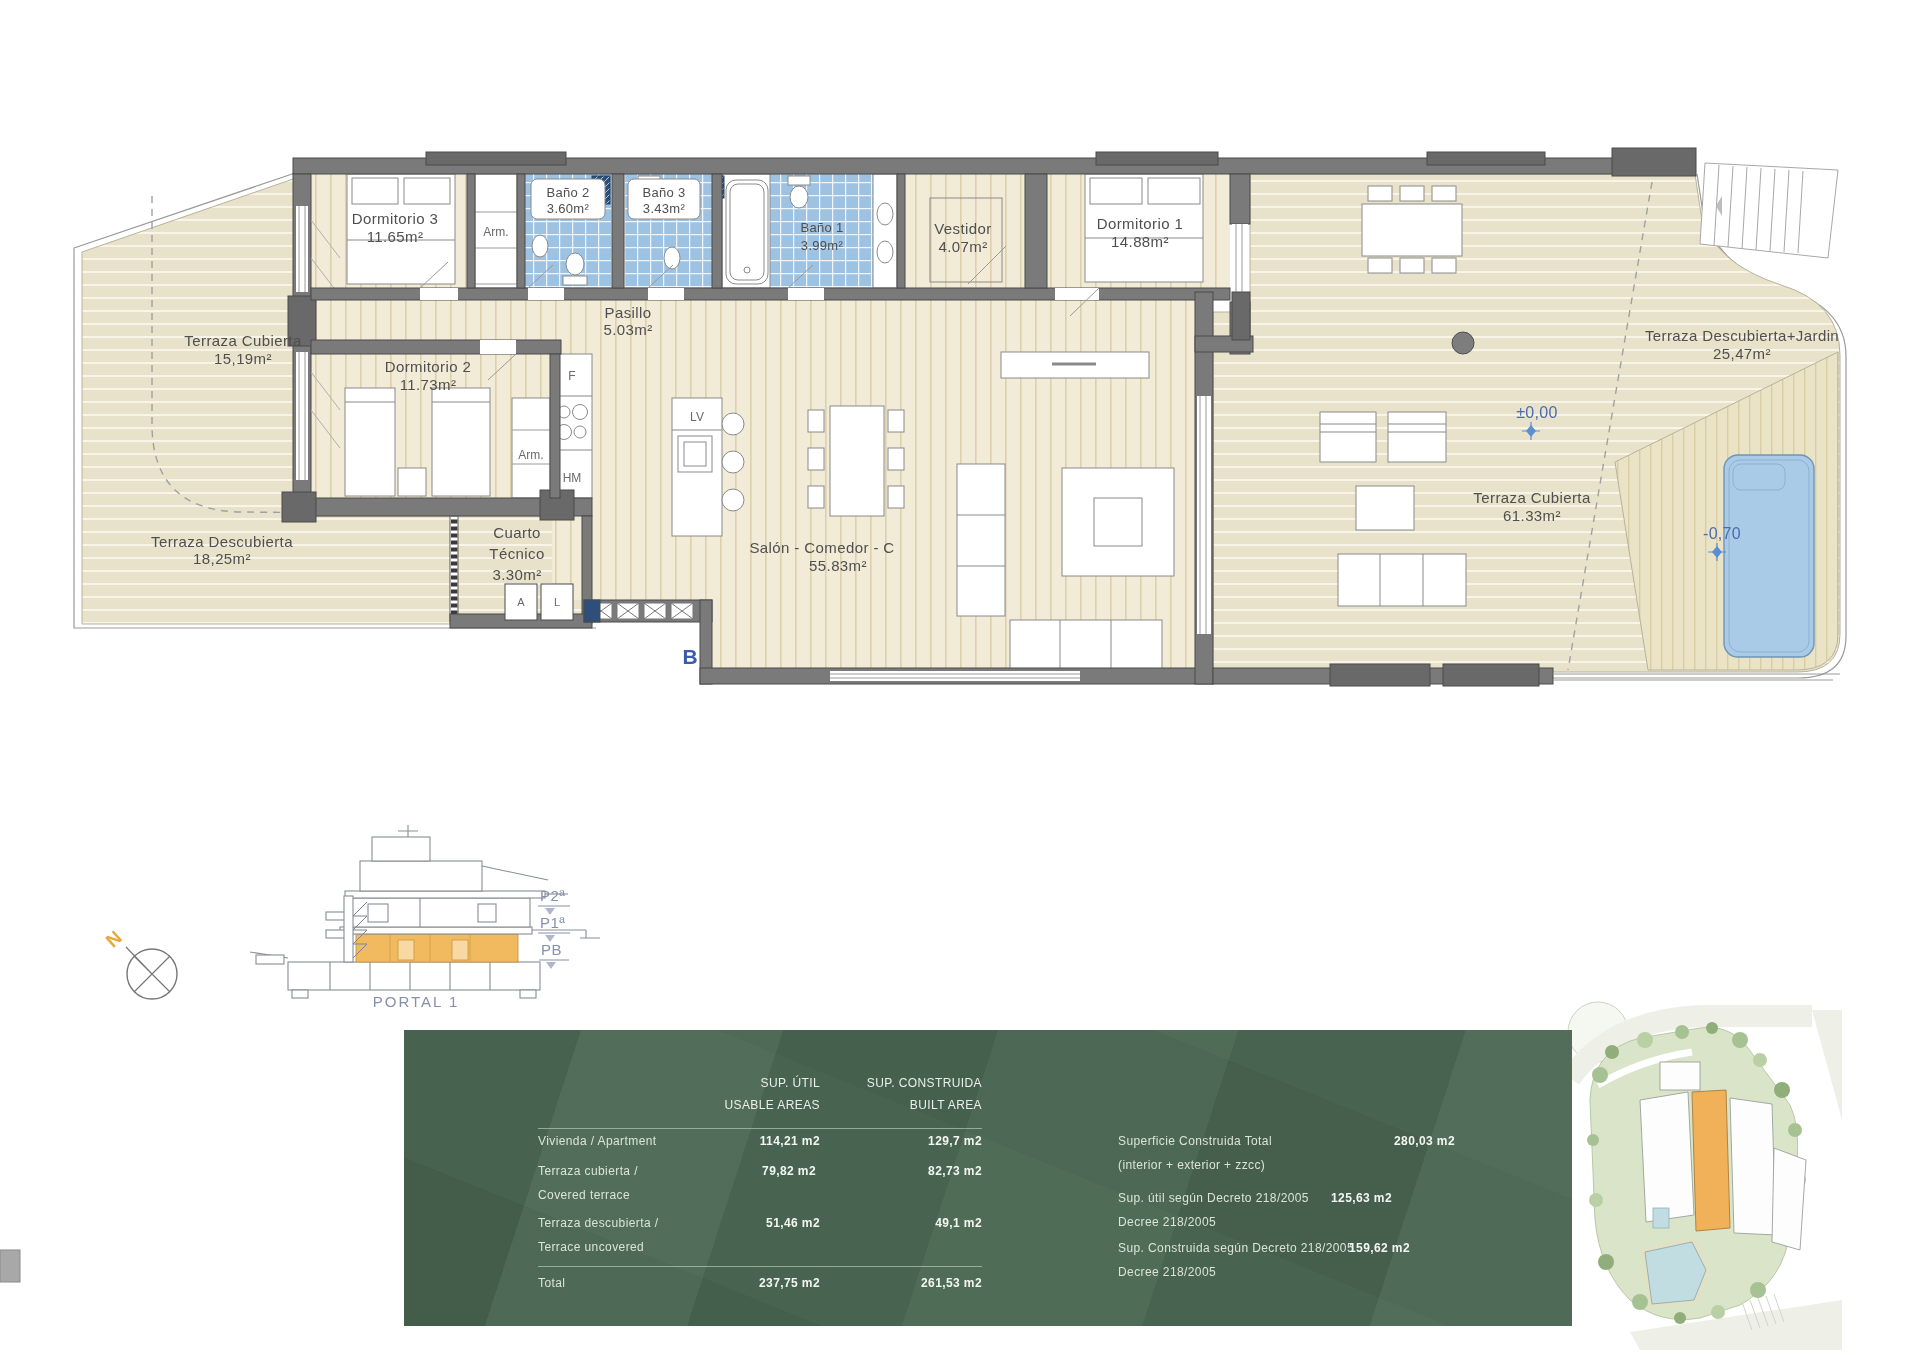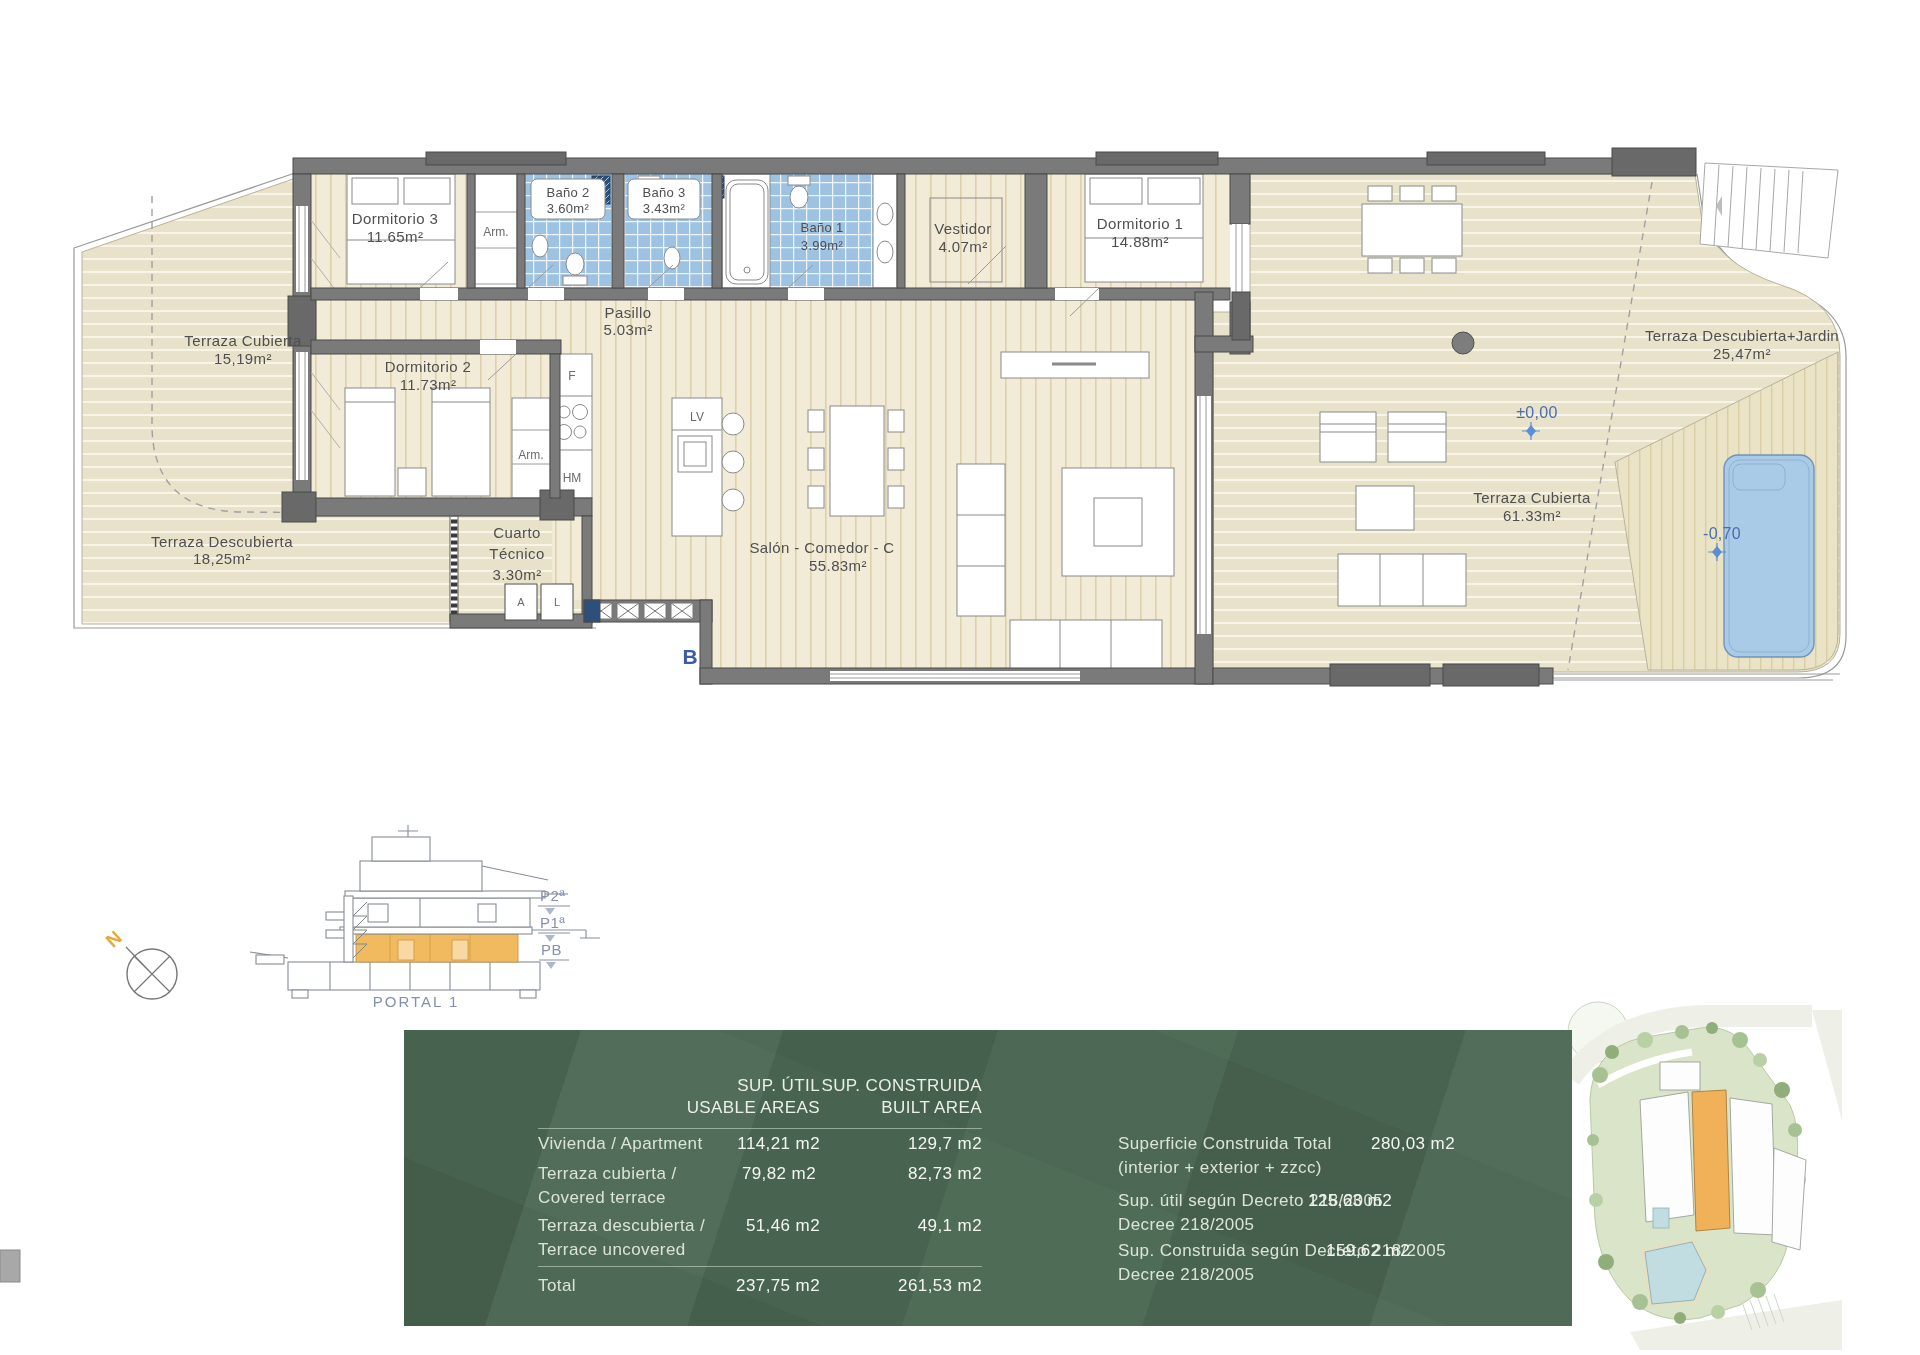--- a/index.html
+++ b/index.html
@@ -11,23 +11,23 @@
   .mk{font-size:12px;fill:#6b6b6b;text-anchor:middle;}
   .mk2{font-size:11px;fill:#6b6b6b;text-anchor:middle;}
   .blue{fill:#4a6cae;font-size:16px;text-anchor:middle;letter-spacing:.3px;}
   .secl{fill:#8590ad;font-size:15px;letter-spacing:.5px;}
   .panel{position:absolute;left:404px;top:1030px;width:1168px;height:296px;
          background-color:#4c6954;
          background-image:
            linear-gradient(108deg, rgba(0,0,0,.07) 0 14%, rgba(255,255,255,.03) 14% 30%, rgba(0,0,0,.05) 30% 47%, rgba(255,255,255,.02) 47% 66%, rgba(0,0,0,.06) 66% 84%, rgba(255,255,255,.03) 84%),
            linear-gradient(22deg, rgba(0,0,0,.05) 0 22%, transparent 22% 55%, rgba(0,0,0,.04) 55% 78%, transparent 78%);
          color:#e3ebdf;}
-  .panel span{position:absolute;white-space:nowrap;font-size:17px;letter-spacing:.4px;}
+  .panel span{position:absolute;white-space:nowrap;font-size:12px;letter-spacing:.4px;}
   .ph{color:#eaf0e6;letter-spacing:1.1px;}
-  .pv{font-weight:normal;color:#f3f6ef;font-size:17.5px;text-align:right;}
+  .pv{font-weight:bold;color:#f3f6ef;font-size:17.5px;text-align:right;}
   .pl{color:#dbe4d7;}
   .ra-right{transform:translateX(-100%);}
   .pdiv{position:absolute;height:1px;background:rgba(214,226,212,.55);}
 </style>
 </head>
 <body>
 
 <div class="stage">
 
 <svg width="1920" height="1355" viewBox="0 0 1920 1355" style="position:absolute;left:0;top:0">

